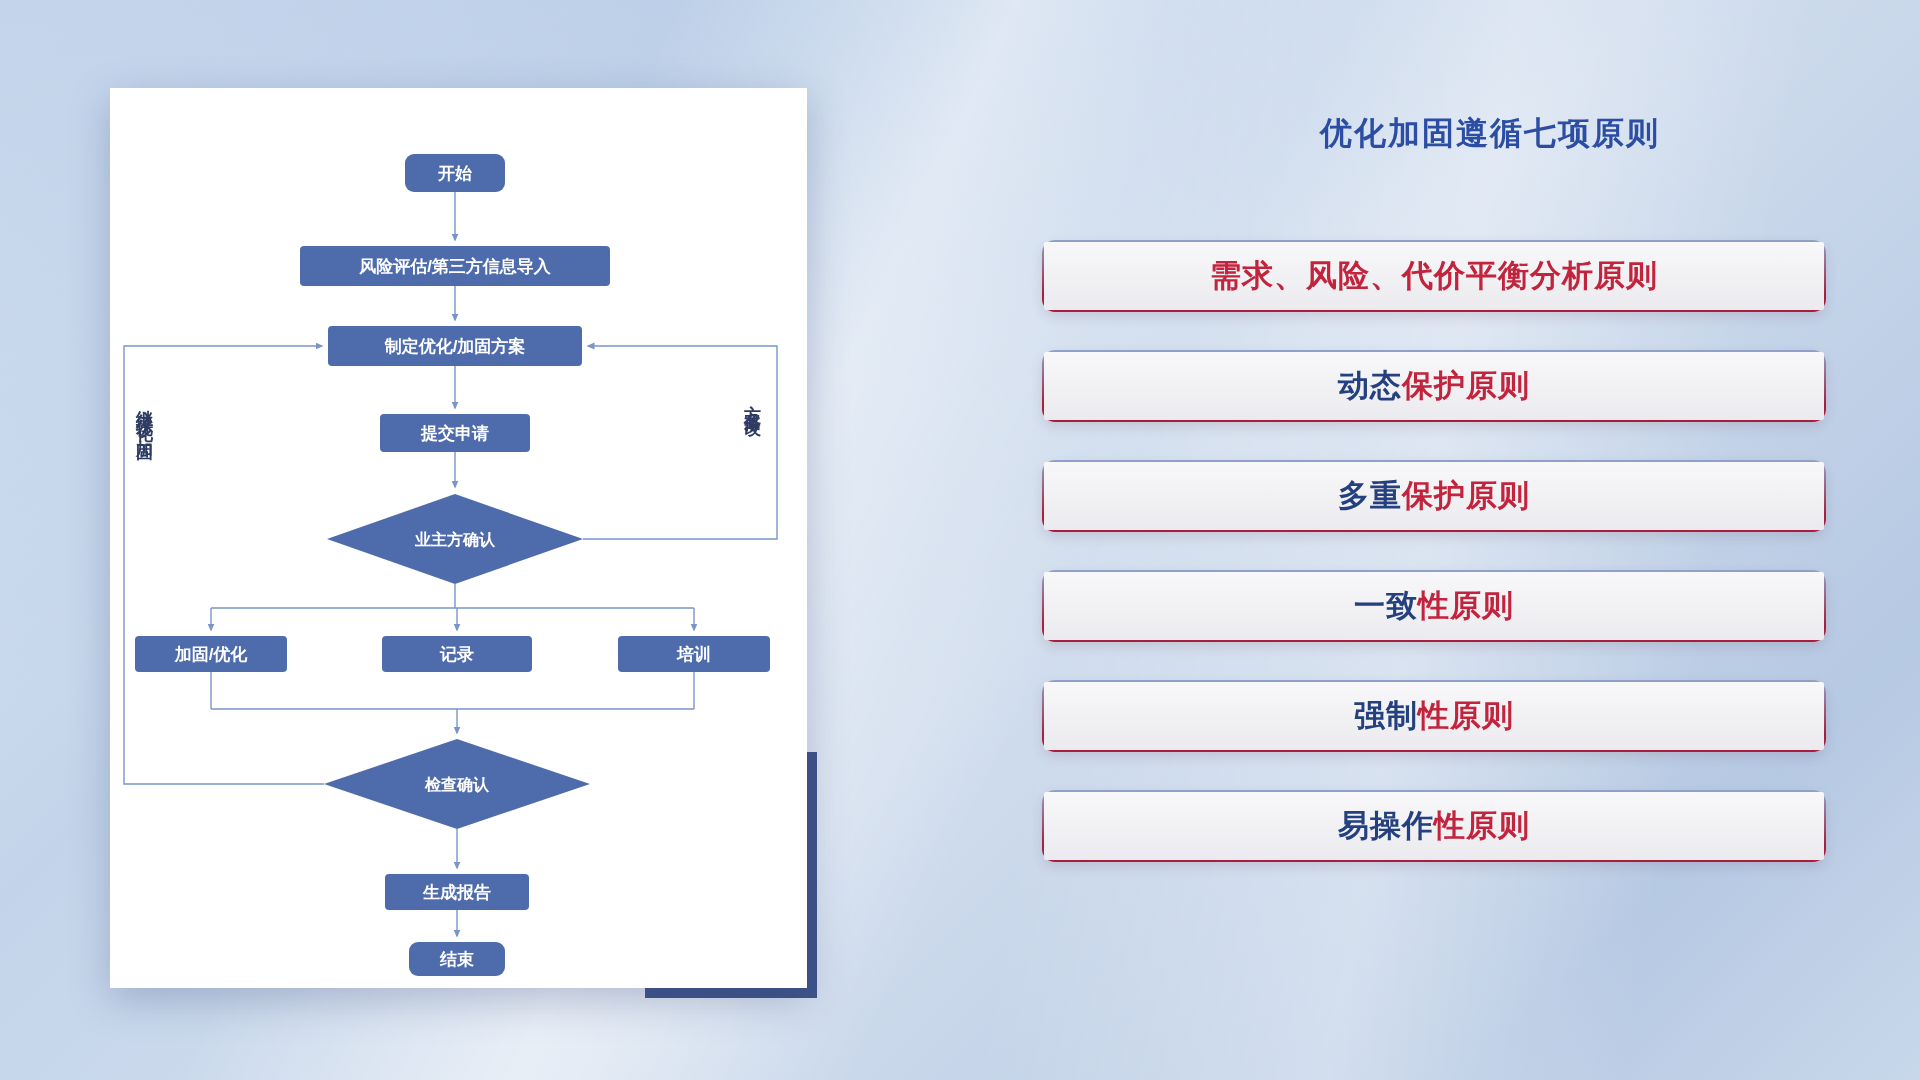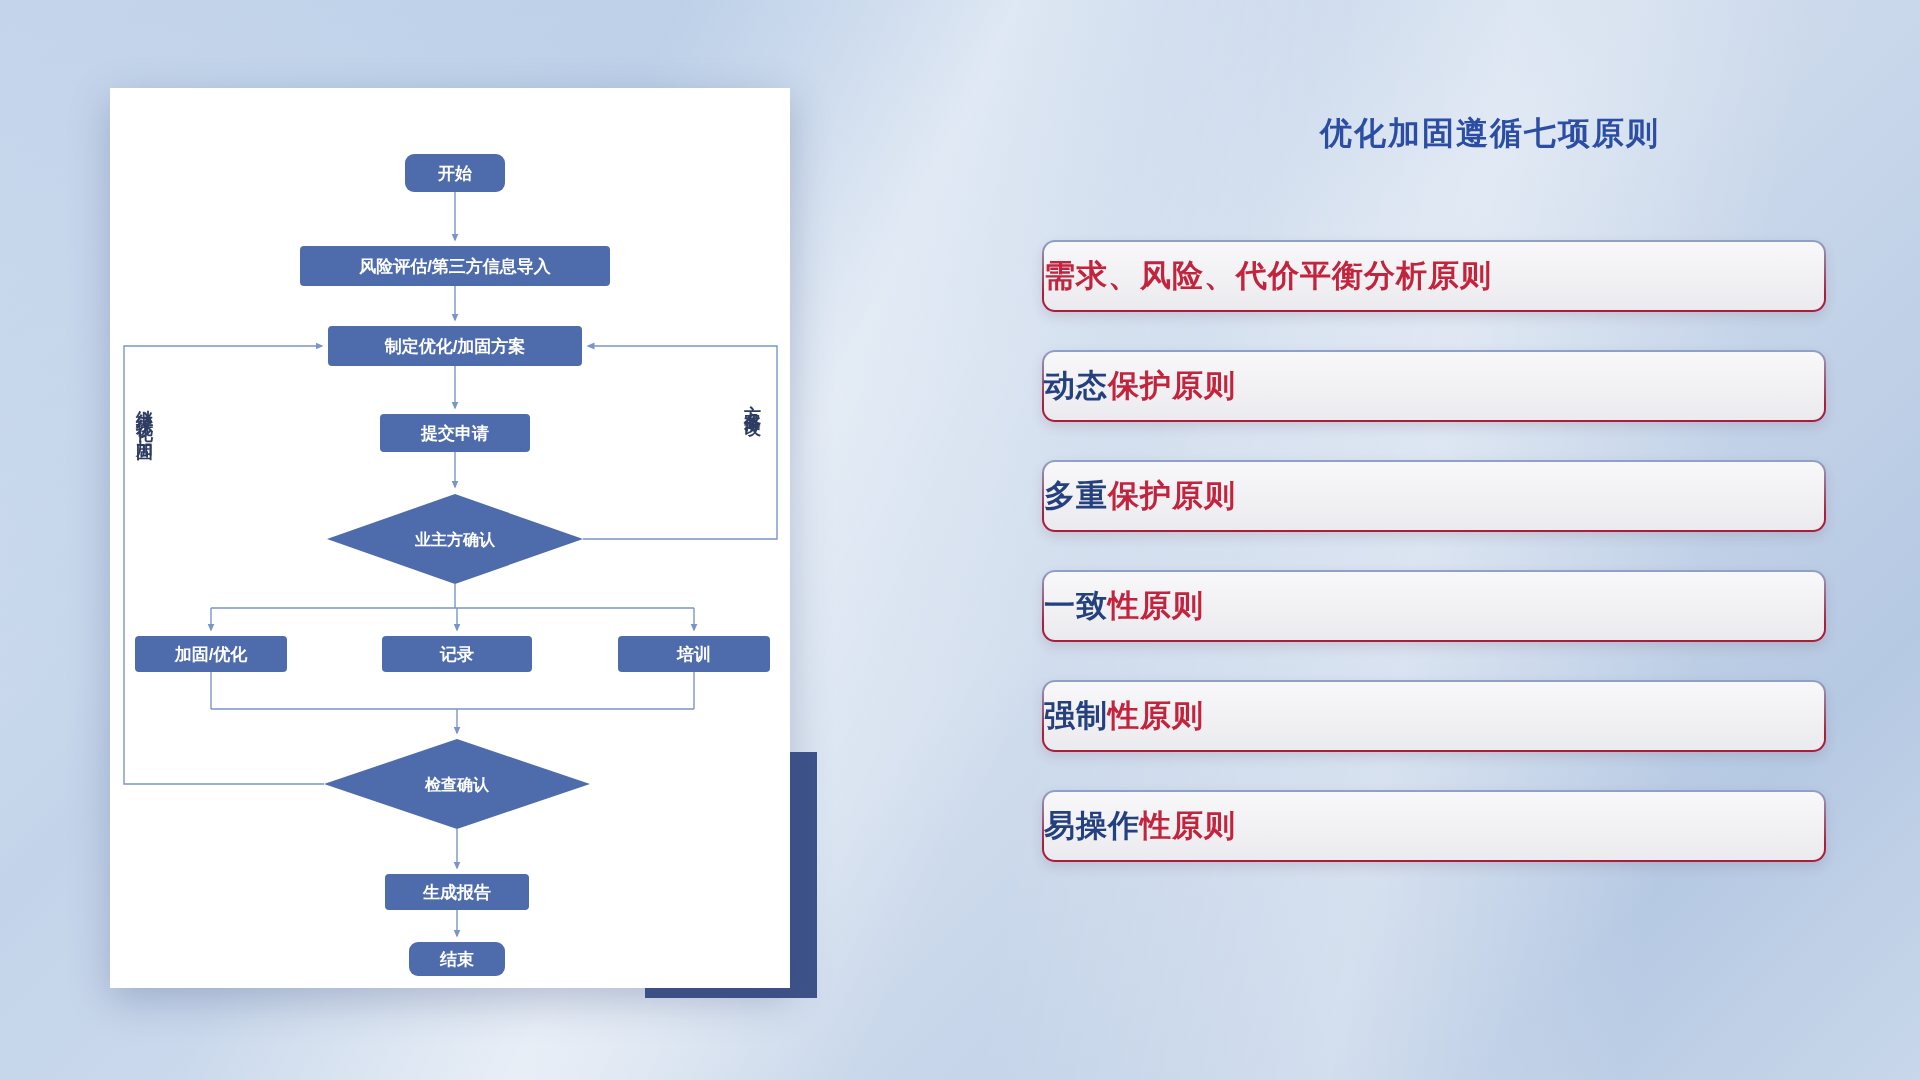--- a/index.html
+++ b/index.html
@@ -16,20 +16,21 @@
       linear-gradient(135deg,#dce6f3 0%, #c3d4ea 30%, #d2deee 55%, #b6c9e3 85%, #c8d7ea 100%);
   }
   .deco-block{
     position:absolute;left:645px;top:752px;width:172px;height:246px;
     background:#3e5389;z-index:1;
   }
   .card{
     position:absolute;left:110px;top:88px;width:680px;height:900px;
     background:#ffffff;z-index:2;
     box-shadow:0 12px 38px rgba(50,70,120,.28);
+    padding-left:17px;
   }
   .card svg{position:absolute;left:0;top:0;}
   .flow-node-text{fill:#ffffff;font-weight:bold;font-size:17px;
     font-family:"Liberation Sans","DejaVu Sans",sans-serif;}
   .flow-node-text.small{font-size:16px;}
   .vlabel{
     position:absolute;writing-mode:vertical-rl;
     font-size:17px;font-weight:bold;color:#2e3c63;letter-spacing:5px;
     z-index:3;line-height:1;
   }
@@ -43,23 +44,23 @@
   .principles{
     position:absolute;left:1042px;top:240px;width:784px;z-index:2;
   }
   .p-box{
     height:72px;margin-bottom:38px;border-radius:13px;padding:2px;
     background:linear-gradient(180deg,#8fa3c8 0%, #a81e3c 75%);
     box-shadow:0 5px 12px rgba(100,50,70,.14);
     box-sizing:border-box;
   }
   .p-inner{
-    width:100%;height:100%;border-radius:11px;
+    width:100%;height:100%;border-radius:2px;
     background:linear-gradient(180deg,#f8f8fa 0%, #ebebef 100%);
-    display:flex;align-items:center;
+    display:flex;align-items:center;justify-content:center;
     font-size:31px;font-weight:bold;letter-spacing:1px;
   }
   .seg-blue{color:#24407e;}
   .seg-red{color:#c2233d;}
 </style>
 </head>
 <body>
 
 <div class="bg"></div>
 <div class="deco-block"></div>

